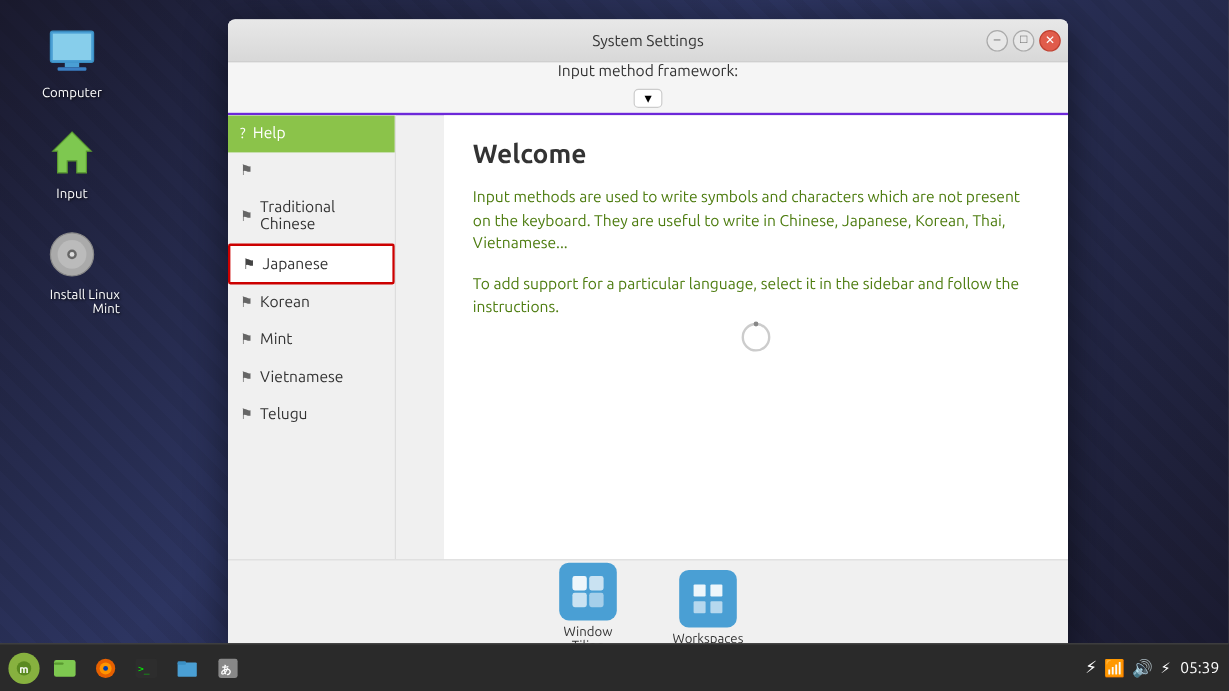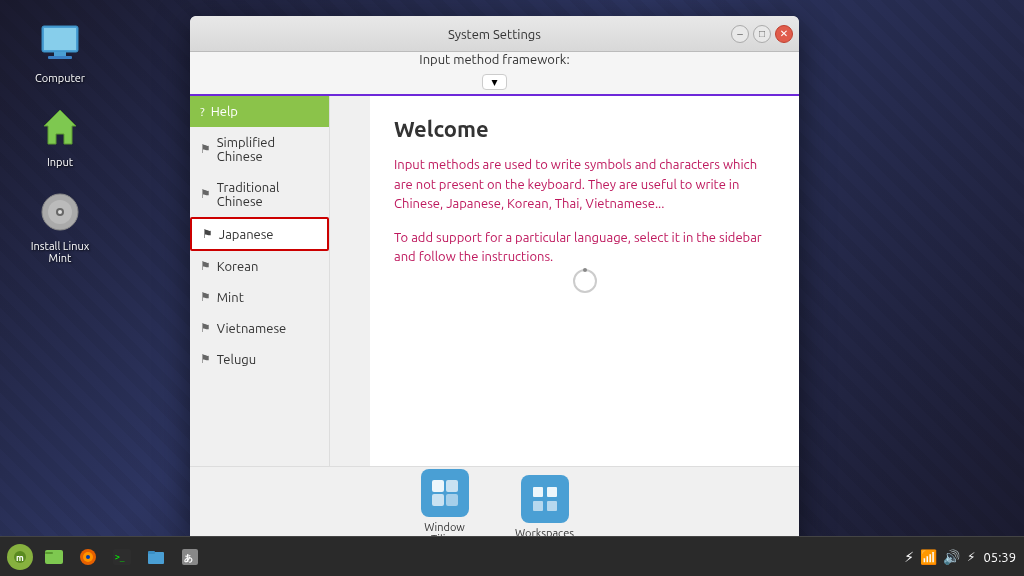--- a/index.html
+++ b/index.html
@@ -105,30 +105,30 @@
       width: 48px;
       height: 48px;
       display: flex;
       align-items: center;
       justify-content: center;
     }
 
     .desktop-icon-label {
       color: #fff;
       font-size: 11px;
-      text-align: center;
+      text-align: right;
       text-shadow: 1px 1px 2px rgba(0,0,0,0.8);
     }
 
     
     .window {
       position: absolute;
       top: 16px;
       left: 190px;
-      width: 609px;
+      width: 700px;
       height: 530px;
       background: #f0f0f0;
       border-radius: 6px;
       box-shadow: 0 8px 32px rgba(0,0,0,0.5);
       display: flex;
       flex-direction: column;
       overflow: hidden;
     }
 
     .window-titlebar {
@@ -286,21 +286,21 @@
 
     .content-title {
       font-size: 22px;
       font-weight: bold;
       color: #333;
       margin-bottom: 14px;
     }
 
     .content-body {
       font-size: 13px;
-      color: #be185d;
+      color: #4d7c0f;
       line-height: 1.5;
       margin-bottom: 14px;
     }
 
     .loading-spinner {
       position: absolute;
       top: 50%;
       left: 50%;
       transform: translate(-50%, -50%);
       width: 28px;
@@ -414,21 +414,20 @@
 
       <div class="sidebar">
 
         <div class="sidebar-item active">
           <span class="flag-icon">?</span>
           <span>Help</span>
         </div>
 
         <div class="sidebar-item">
           <span class="flag-icon">⚑</span>
-          <span>Simplified Chinese</span>
         </div>
 
         <div class="sidebar-item">
           <span class="flag-icon">⚑</span>
           <span>Traditional Chinese</span>
         </div>
 
         <div class="sidebar-item selected-red">
           <span class="flag-icon" style="color:#444;">⚑</span>
           <span>Japanese</span>

